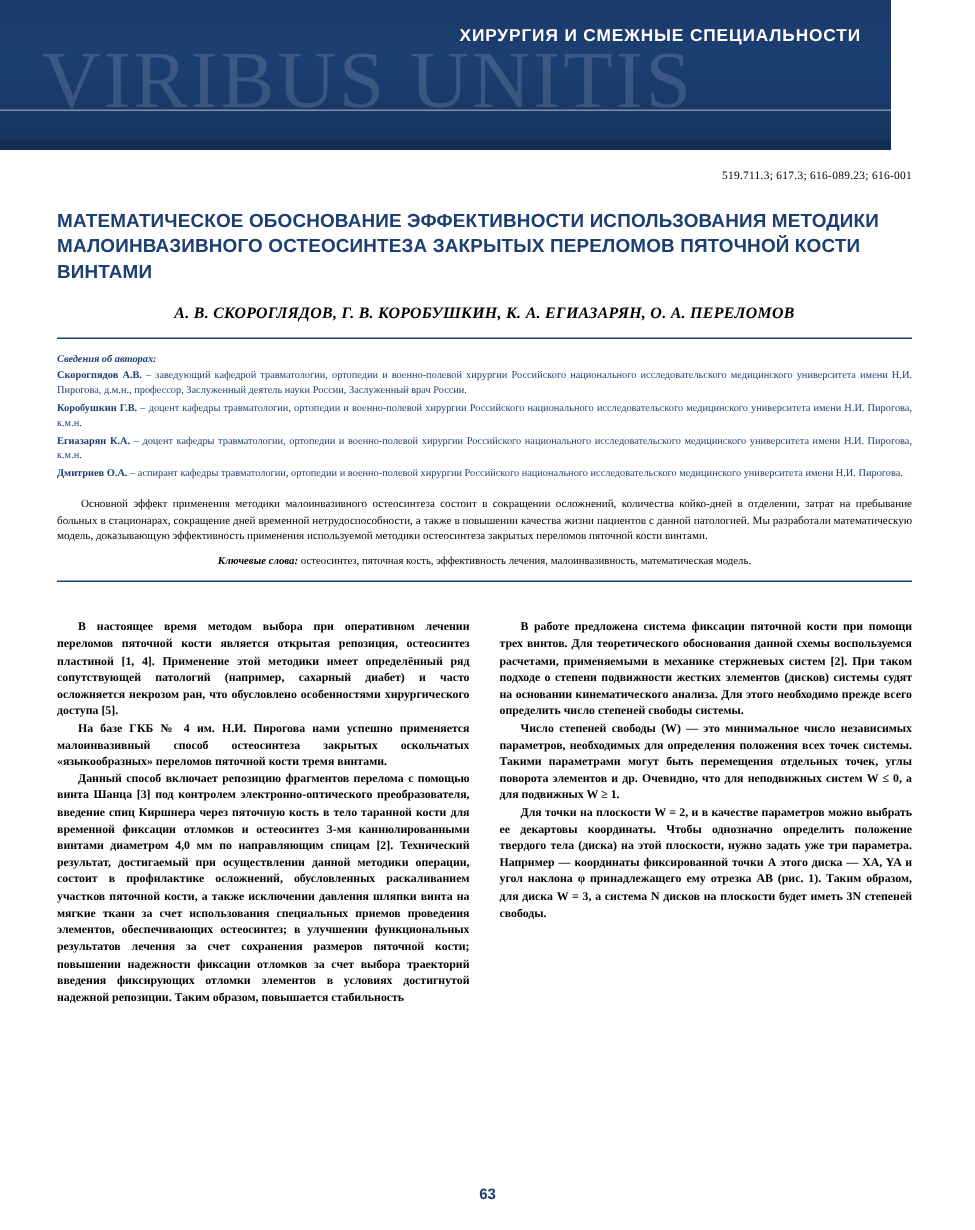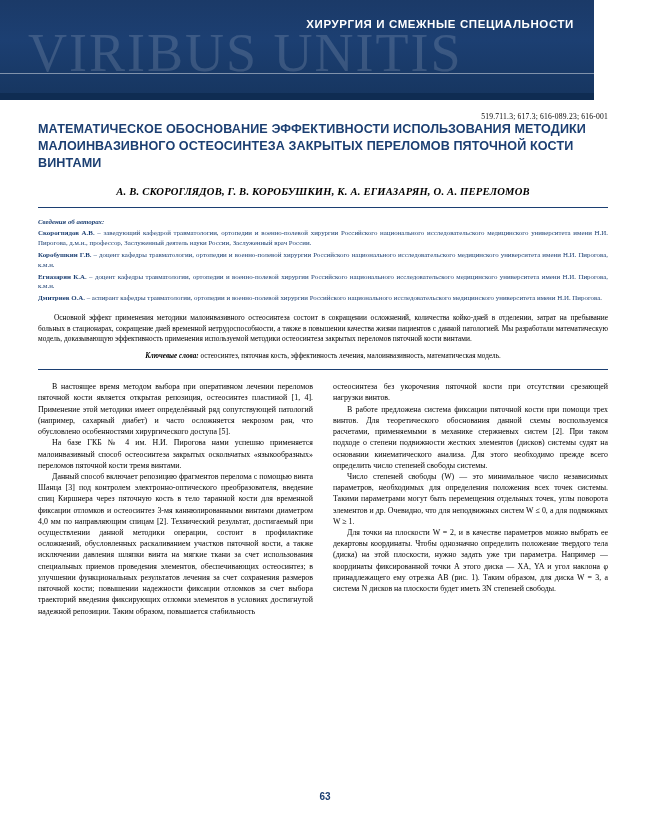--- a/index.html
+++ b/index.html
@@ -74,20 +74,21 @@
   .udc {
     text-align: right;
     font-family: "Liberation Serif", serif;
     font-size: 7.6px;
     color: #000;
     margin-top: 12px;
     letter-spacing: 0.2px;
   }
 
   .article-title {
+    margin-top: 18px;
     font-family: "Liberation Sans", sans-serif;
     font-weight: bold;
     font-size: 12.6px;
     line-height: 1.34;
     color: #1c3f72;
     letter-spacing: 0.1px;
   }
 
   .authors {
     margin-top: 14px;
@@ -159,23 +160,24 @@
 
   .hr-blue2 {
     margin: 9px 0 0 0;
     height: 1px;
     background: #1c3f72;
     width: 100%;
   }
 
   
   .columns {
-    margin-top: 11px;
+    margin-top: 24px;
     display: flex;
     gap: 20px;
+    font-weight: bold;
   }
   .col {
     flex: 1 1 0;
     font-family: "Liberation Serif", serif;
     font-size: 7.9px;
     line-height: 1.42;
     text-align: justify;
     color: #000;
   }
   .col p {
@@ -246,21 +248,20 @@
 
   <div class="hr-blue2"></div>
 
   <div class="columns">
     <div class="col">
       <p class="first">В настоящее время методом выбора при оперативном лечении переломов пяточной кости является открытая репозиция, остеосинтез пластиной [1, 4]. Применение этой методики имеет определённый ряд сопутствующей патологий (например, сахарный диабет) и часто осложняется некрозом ран, что обусловлено особенностями хирургического доступа [5].</p>
       <p>На базе ГКБ № 4 им. Н.И. Пирогова нами успешно применяется малоинвазивный способ остеосинтеза закрытых оскольчатых «языкообразных» переломов пяточной кости тремя винтами.</p>
       <p>Данный способ включает репозицию фрагментов перелома с помощью винта Шанца [3] под контролем электронно-оптического преобразователя, введение спиц Киршнера через пяточную кость в тело таранной кости для временной фиксации отломков и остеосинтез 3-мя каннюлированными винтами диаметром 4,0 мм по направляющим спицам [2]. Технический результат, достигаемый при осуществлении данной методики операции, состоит в профилактике осложнений, обусловленных раскаливанием участков пяточной кости, а также исключении давления шляпки винта на мягкие ткани за счет использования специальных приемов проведения элементов, обеспечивающих остеосинтез; в улучшении функциональных результатов лечения за счет сохранения размеров пяточной кости; повышении надежности фиксации отломков за счет выбора траекторий введения фиксирующих отломки элементов в условиях достигнутой надежной репозиции. Таким образом, повышается стабильность</p>
     </div>
     <div class="col">
-      <p class="noindent">остеосинтеза без укорочения пяточной кости при отсутствии срезающей нагрузки винтов.</p>
       <p>В работе предложена система фиксации пяточной кости при помощи трех винтов. Для теоретического обоснования данной схемы воспользуемся расчетами, применяемыми в механике стержневых систем [2]. При таком подходе о степени подвижности жестких элементов (дисков) системы судят на основании кинематического анализа. Для этого необходимо прежде всего определить число степеней свободы системы.</p>
       <p>Число степеней свободы (W) — это минимальное число независимых параметров, необходимых для определения положения всех точек системы. Такими параметрами могут быть перемещения отдельных точек, углы поворота элементов и др. Очевидно, что для неподвижных систем W ≤ 0, а для подвижных W ≥ 1.</p>
       <p>Для точки на плоскости W = 2, и в качестве параметров можно выбрать ее декартовы координаты. Чтобы однозначно определить положение твердого тела (диска) на этой плоскости, нужно задать уже три параметра. Например — координаты фиксированной точки А этого диска — XA, YA и угол наклона φ принадлежащего ему отрезка АВ (рис. 1). Таким образом, для диска W = 3, а система N дисков на плоскости будет иметь 3N степеней свободы.</p>
     </div>
   </div>
 
 </div>
 
 <div class="page-number">63</div>
 

